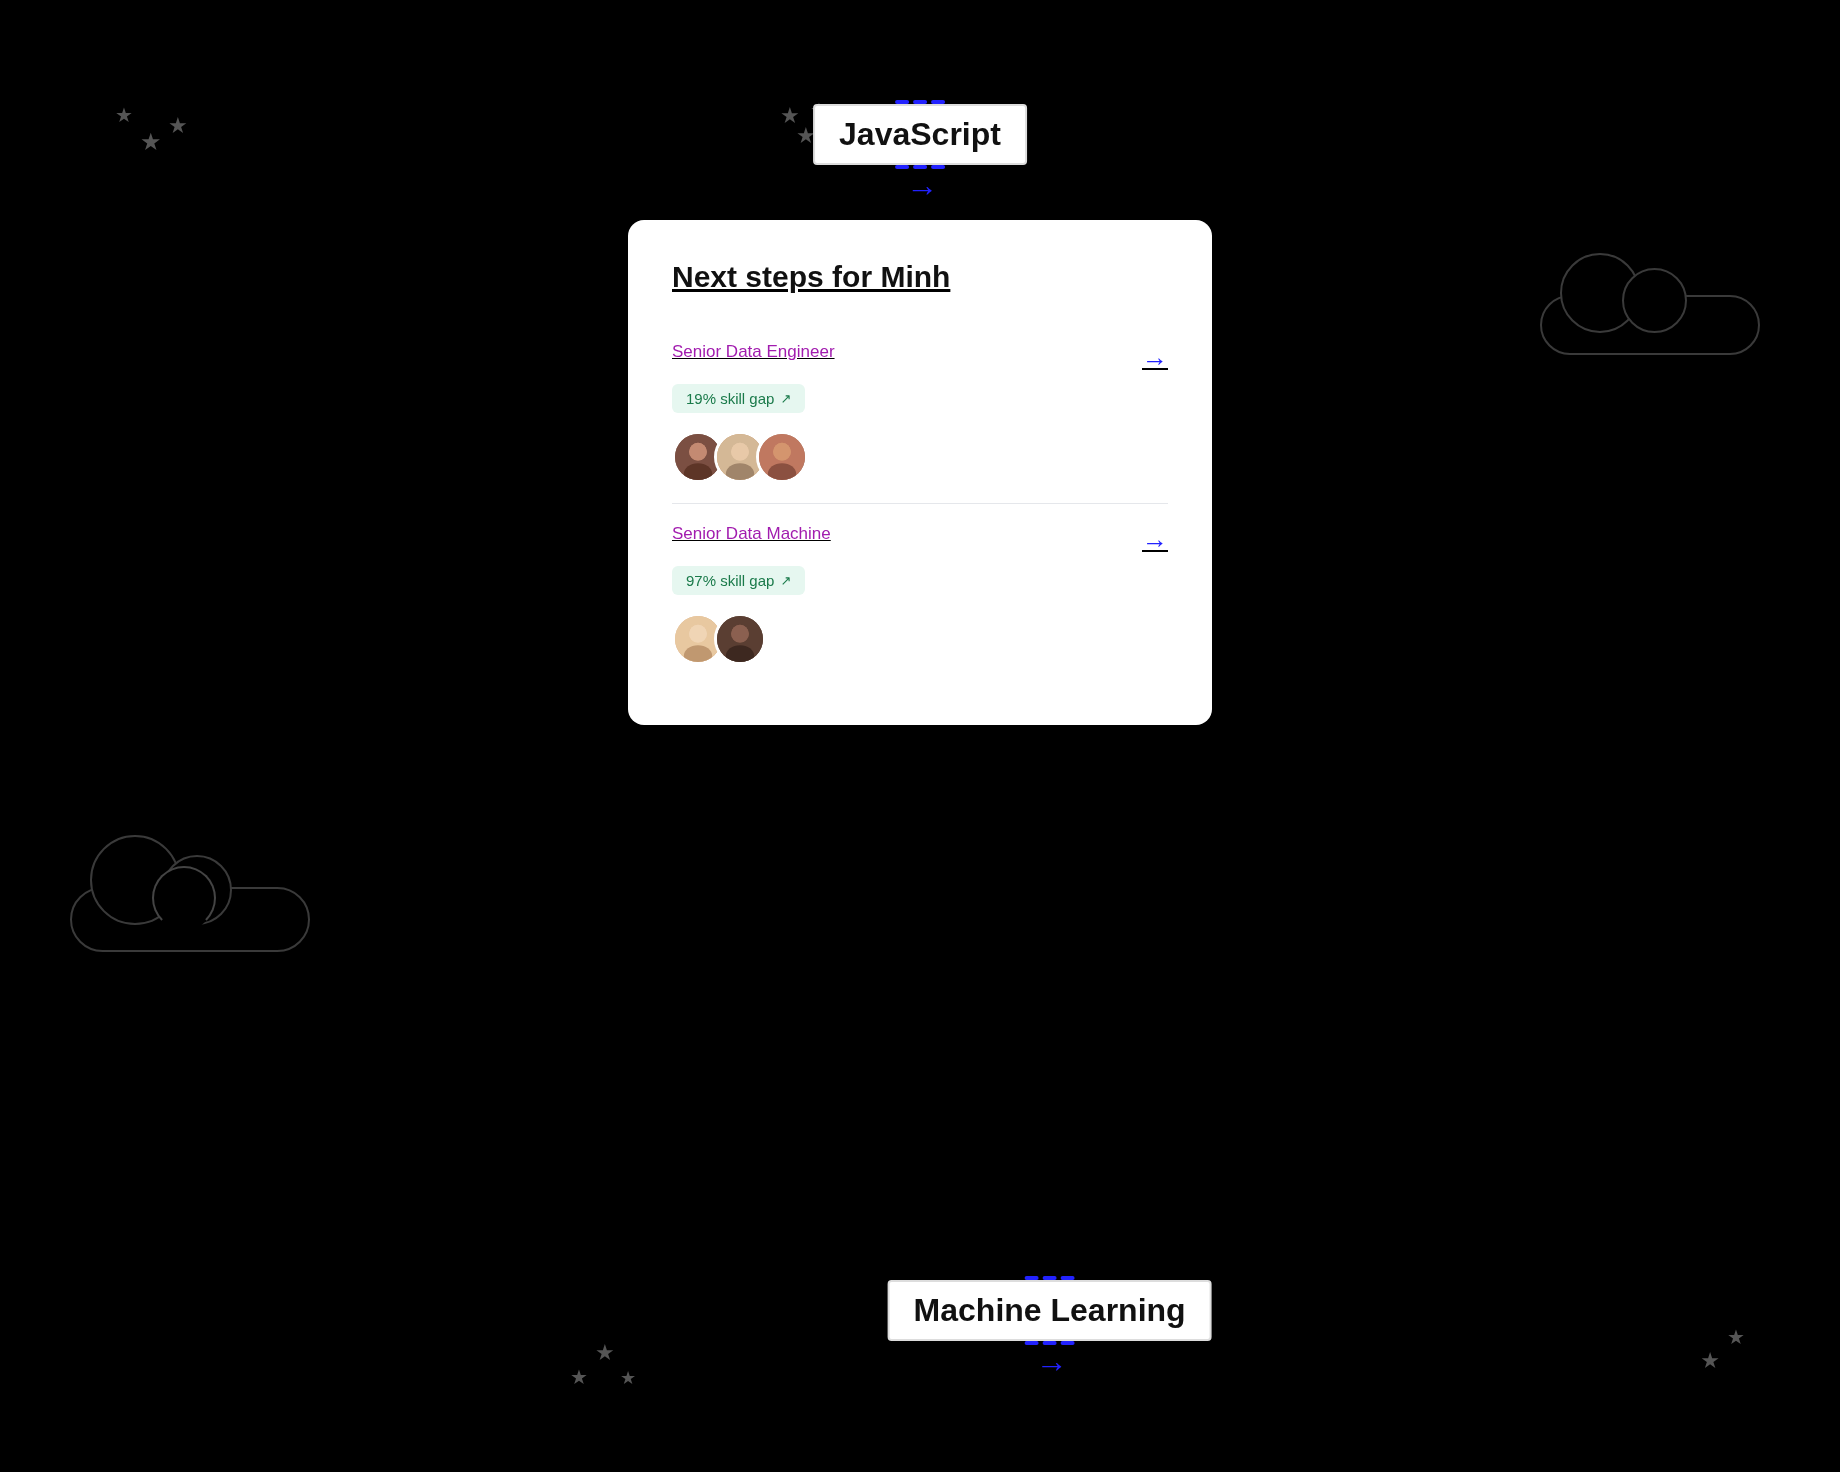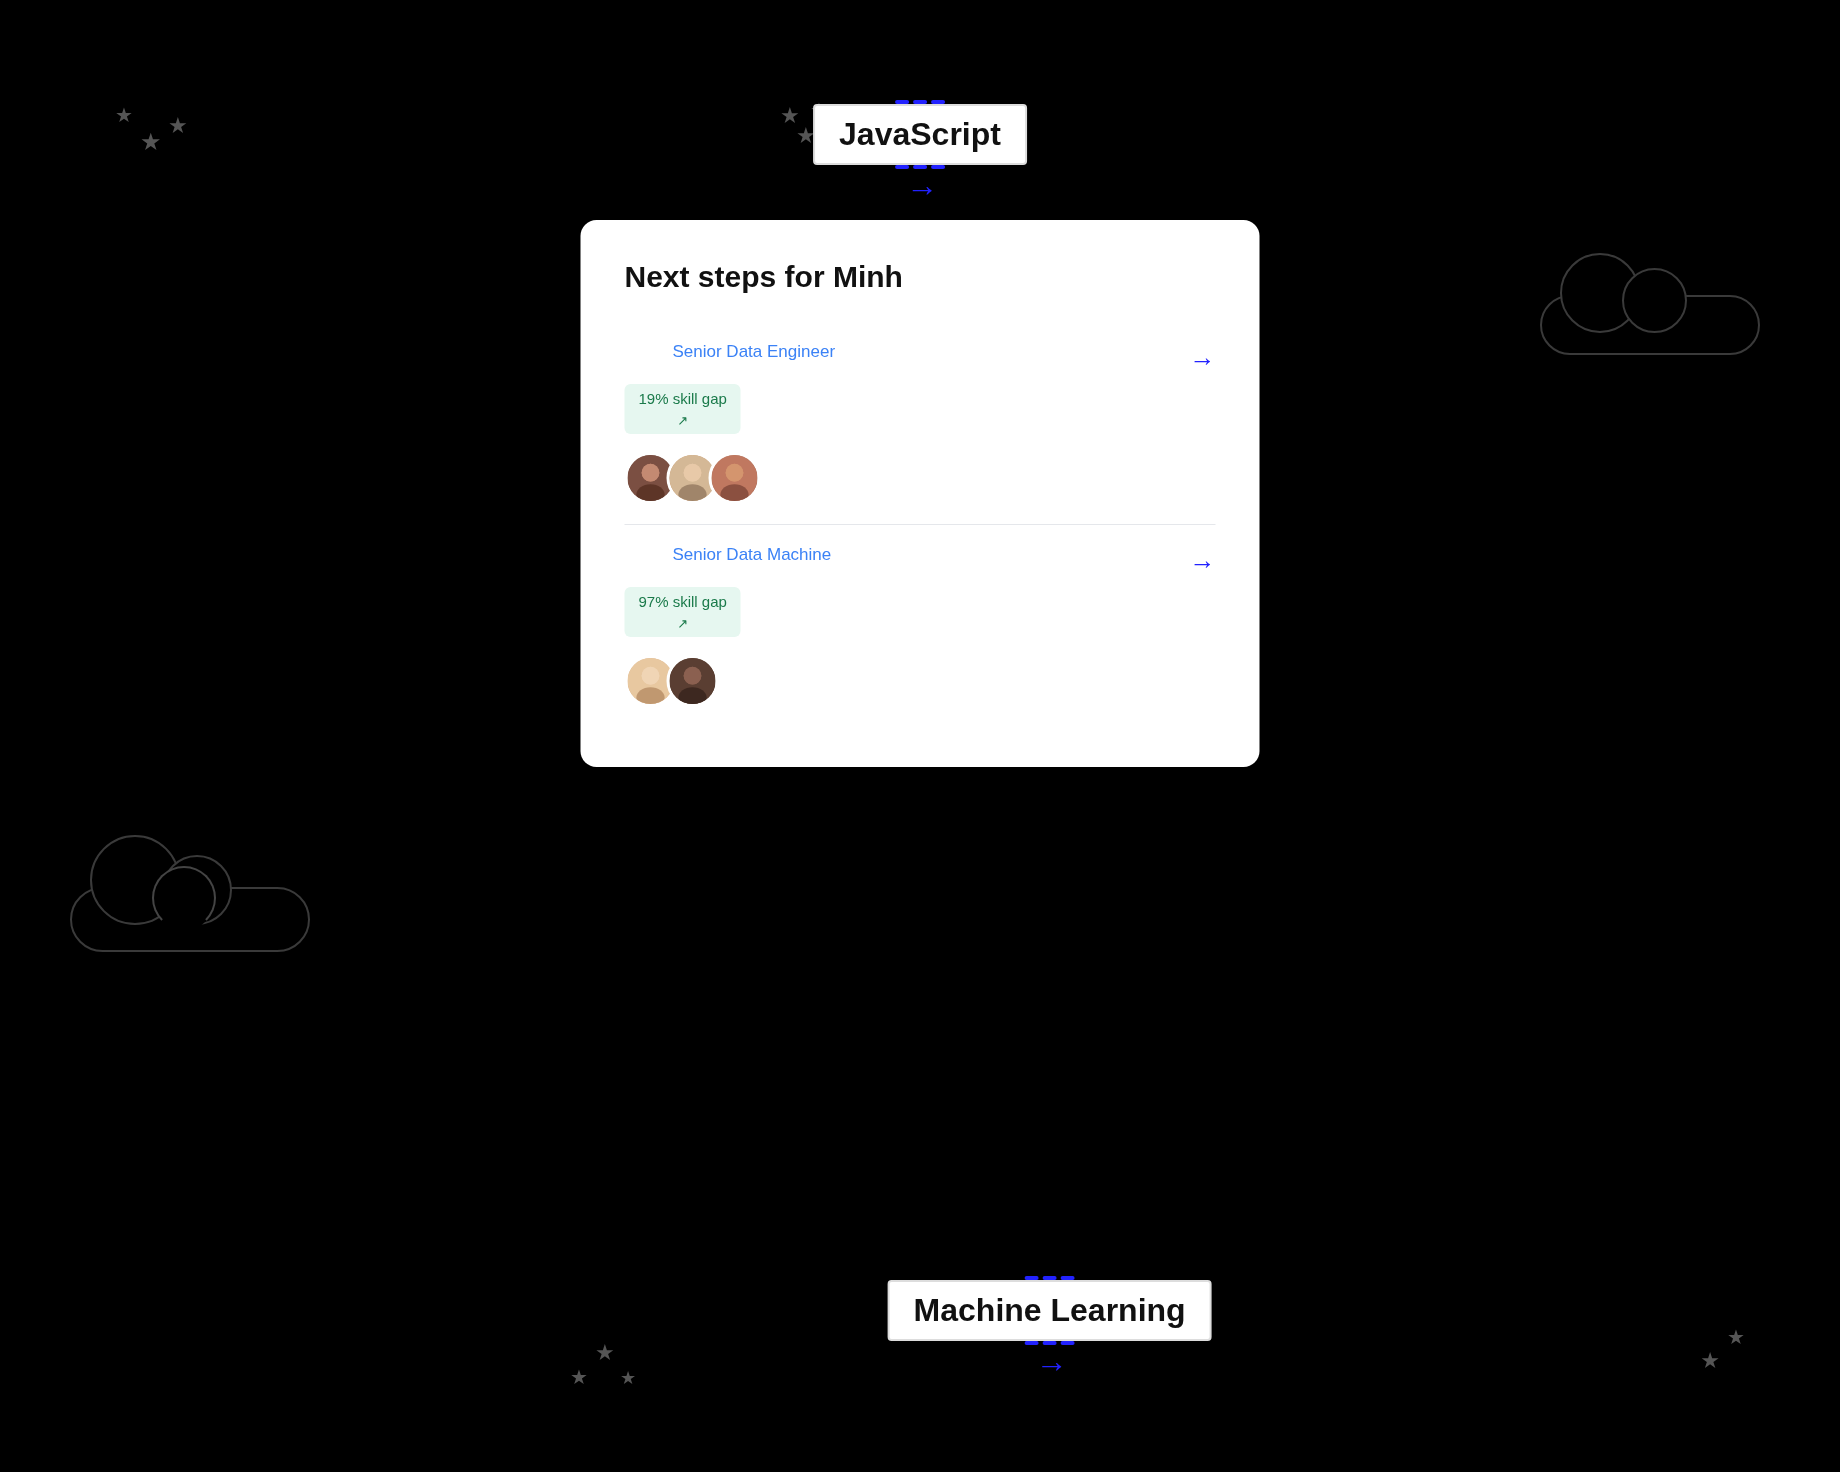--- a/index.html
+++ b/index.html
@@ -101,25 +101,26 @@
       margin-left: 4px;
       line-height: 1;
     }
 
     
     .main-card {
       position: absolute;
       top: 220px;
       left: 50%;
       transform: translateX(-50%);
-      width: 679px;
+      width: 584px;
       background: #fff;
       border-radius: 16px;
       padding: 40px 44px;
       box-shadow: 0 8px 40px rgba(0,0,0,0.3);
+      text-decoration: underline;
     }
 
     .card-title {
       font-size: 30px;
       font-weight: 700;
       color: #111;
       margin-bottom: 28px;
     }
 
     .job-row {
@@ -132,23 +133,22 @@
 
     .job-header {
       display: flex;
       justify-content: space-between;
       align-items: flex-start;
       margin-bottom: 14px;
     }
 
     .job-title {
       font-size: 17px;
-      color: #3b82f6;
+      color: #a21caf;
       font-weight: 400;
-      margin-left: 48px;
     }
 
     .arrow-btn {
       color: #2222ff;
       font-size: 26px;
       cursor: pointer;
       line-height: 1;
       margin-top: 2px;
     }
 
@@ -156,21 +156,20 @@
       display: inline-flex;
       align-items: center;
       gap: 6px;
       background: #e6f7f0;
       color: #1a7a4a;
       border-radius: 6px;
       padding: 6px 14px;
       font-size: 15px;
       font-weight: 400;
       margin-bottom: 18px;
-      flex-direction: column;
     }
 
     .external-icon {
       font-size: 13px;
     }
 
     .avatars {
       display: flex;
       gap: 0;
     }

